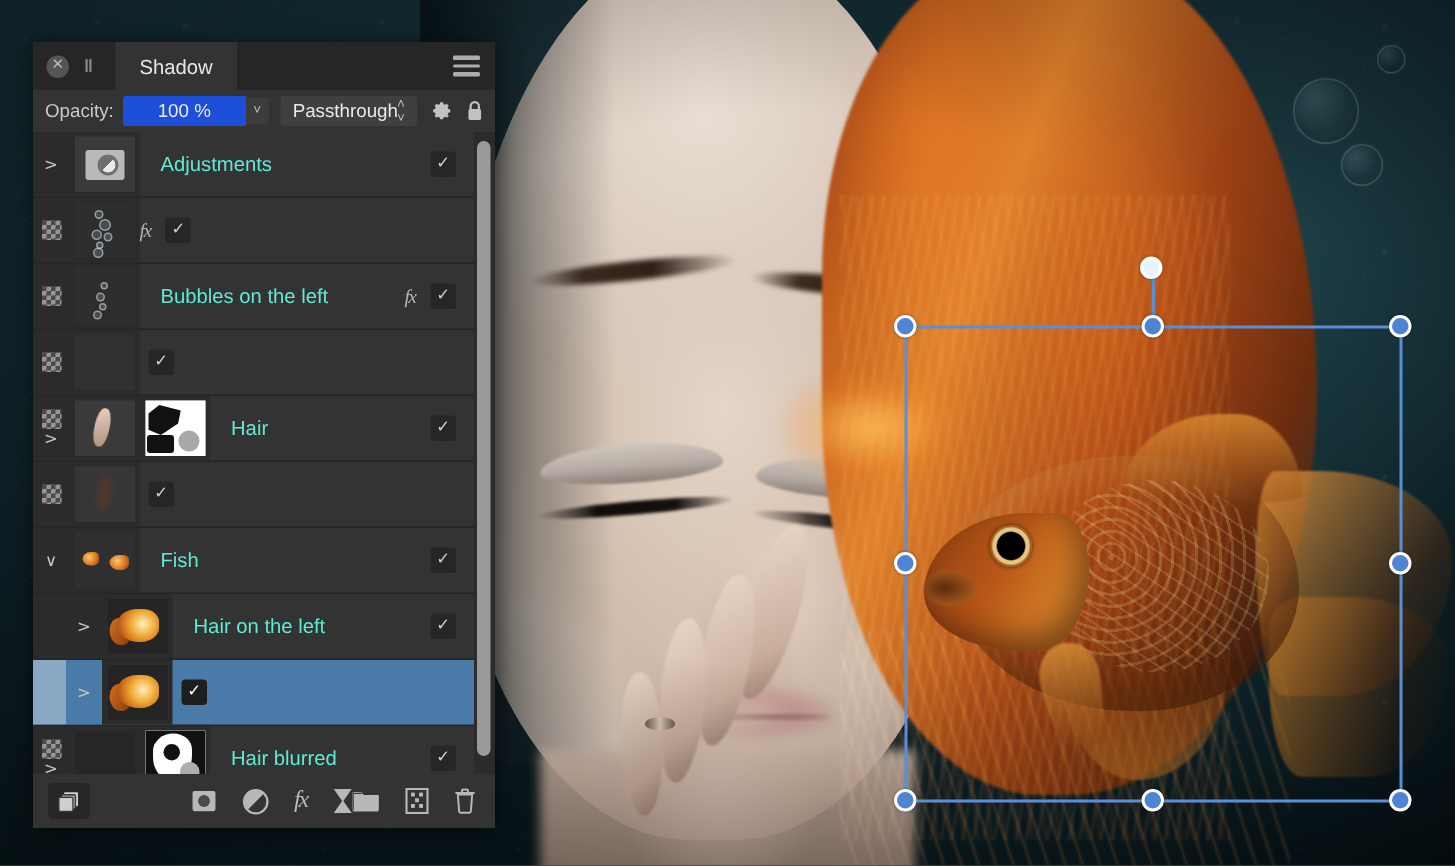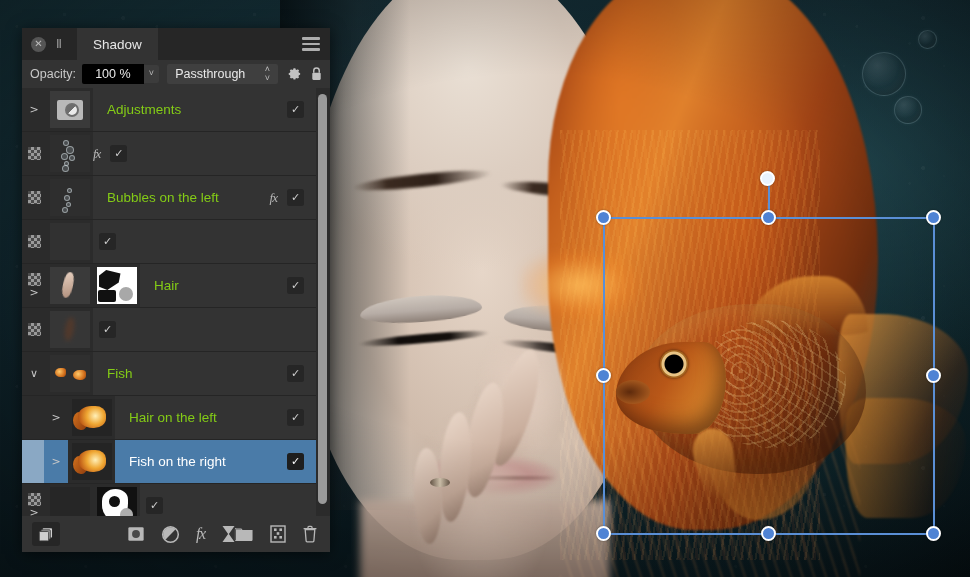--- a/index.html
+++ b/index.html
@@ -217,21 +217,21 @@
     display:flex;align-items:center;color:#e6e6e6;font-size:13.5px;
   }
   .tb-menu{position:absolute;right:10px;top:9px;width:18px;height:14px;display:flex;flex-direction:column;justify-content:space-between;}
   .tb-menu i{display:block;height:2.6px;background:#adadad;border-radius:1px;}
 
   .opacity-row{
     height:28px;background:#333333;display:flex;align-items:center;padding:0 8px;flex:none;gap:0;
   }
   .op-label{color:#c9c9c9;font-size:12.5px;margin-right:6px;}
   .op-value{
-    background:#000000;color:#e9e9e9;font-size:12.5px;padding:3px 9px;border-radius:2px 0 0 2px;min-width:44px;text-align:center;
+    background:#1d4ed8;color:#e9e9e9;font-size:12.5px;padding:3px 19px;border-radius:2px 0 0 2px;min-width:44px;text-align:center;
   }
   .op-step{
     background:#3c3c3c;color:#bdbdbd;font-size:9px;padding:4px 5px 5px;border-radius:0 2px 2px 0;margin-right:8px;line-height:1;
   }
   .blend-select{
     flex:1;background:#3f3f3f;color:#e9e9e9;font-size:12.5px;height:20px;border-radius:2px;
     display:flex;align-items:center;padding:0 8px;position:relative;
   }
   .blend-arrows{position:absolute;right:8px;font-size:9px;line-height:.95;color:#bdbdbd;text-align:center;}
   .gear,.lock{margin-left:9px;color:#c2c2c2;display:flex;align-items:center;}
@@ -258,21 +258,21 @@
       linear-gradient(45deg,#9a9a9a 25%,transparent 25%,transparent 75%,#9a9a9a 75%),
       linear-gradient(45deg,#9a9a9a 25%,transparent 25%,transparent 75%,#9a9a9a 75%);
     background-size:6px 6px;background-position:0 0,3px 3px;background-color:#4a4a4a;
   }
   .thumb{
     width:47px;flex:none;background:#2b2b2b;display:flex;align-items:center;justify-content:center;
   }
   .thumb .tinner{width:40px;height:37px;background:#3a3a3a;position:relative;overflow:hidden;}
   .thumb.mask .tinner{background:#ffffff;}
   .row-name{
-    flex:1;display:flex;align-items:center;padding-left:14px;color:#84cc16;font-size:13.5px;
+    flex:1;display:flex;align-items:center;padding-left:14px;color:#5eead4;font-size:13.5px;
     overflow:hidden;white-space:nowrap;
   }
   .row.sel .row-name{color:#ffffff;}
   .fx{
     display:flex;align-items:center;color:#b6b6b6;font-size:13px;font-family:"Liberation Serif",serif;
     font-style:italic;letter-spacing:-1px;margin-right:4px;
   }
   .chk{
     width:17px;height:17px;background:#262626;border-radius:2.5px;margin:auto 12px auto 6px;flex:none;
     display:flex;align-items:center;justify-content:center;color:#cfcfcf;font-size:11px;line-height:1;
@@ -583,21 +583,20 @@
               <span class="chev">&gt;</span>
             </div>
           <div class="thumb">
               <div class="tinner">
                 <div class="th-fish">
                   <u></u>
                   <i></i>
                 </div>
               </div>
             </div>
-          <div class="row-name">Fish on the right</div>
           <div class="chk">✓</div>
         </div>
 
         <div class="row">
           <div class="gutter">
             <span class="checker"></span>
             <span class="chev">&gt;</span>
           </div>
           <div class="thumb">
               <div class="tinner">
@@ -606,20 +605,21 @@
             </div>
           <div class="thumb mask">
               <div class="tinner">
                 <div class="th-mask-hair">
                   <b></b>
                   <s></s>
                   <u></u>
                 </div>
               </div>
             </div>
+          <div class="row-name">Hair blurred</div>
           <div class="chk">✓</div>
         </div>
 
       </div>
 
       <div class="scrollbar">
         <div class="scroll-thumb"></div>
       </div>
     </div>
 

